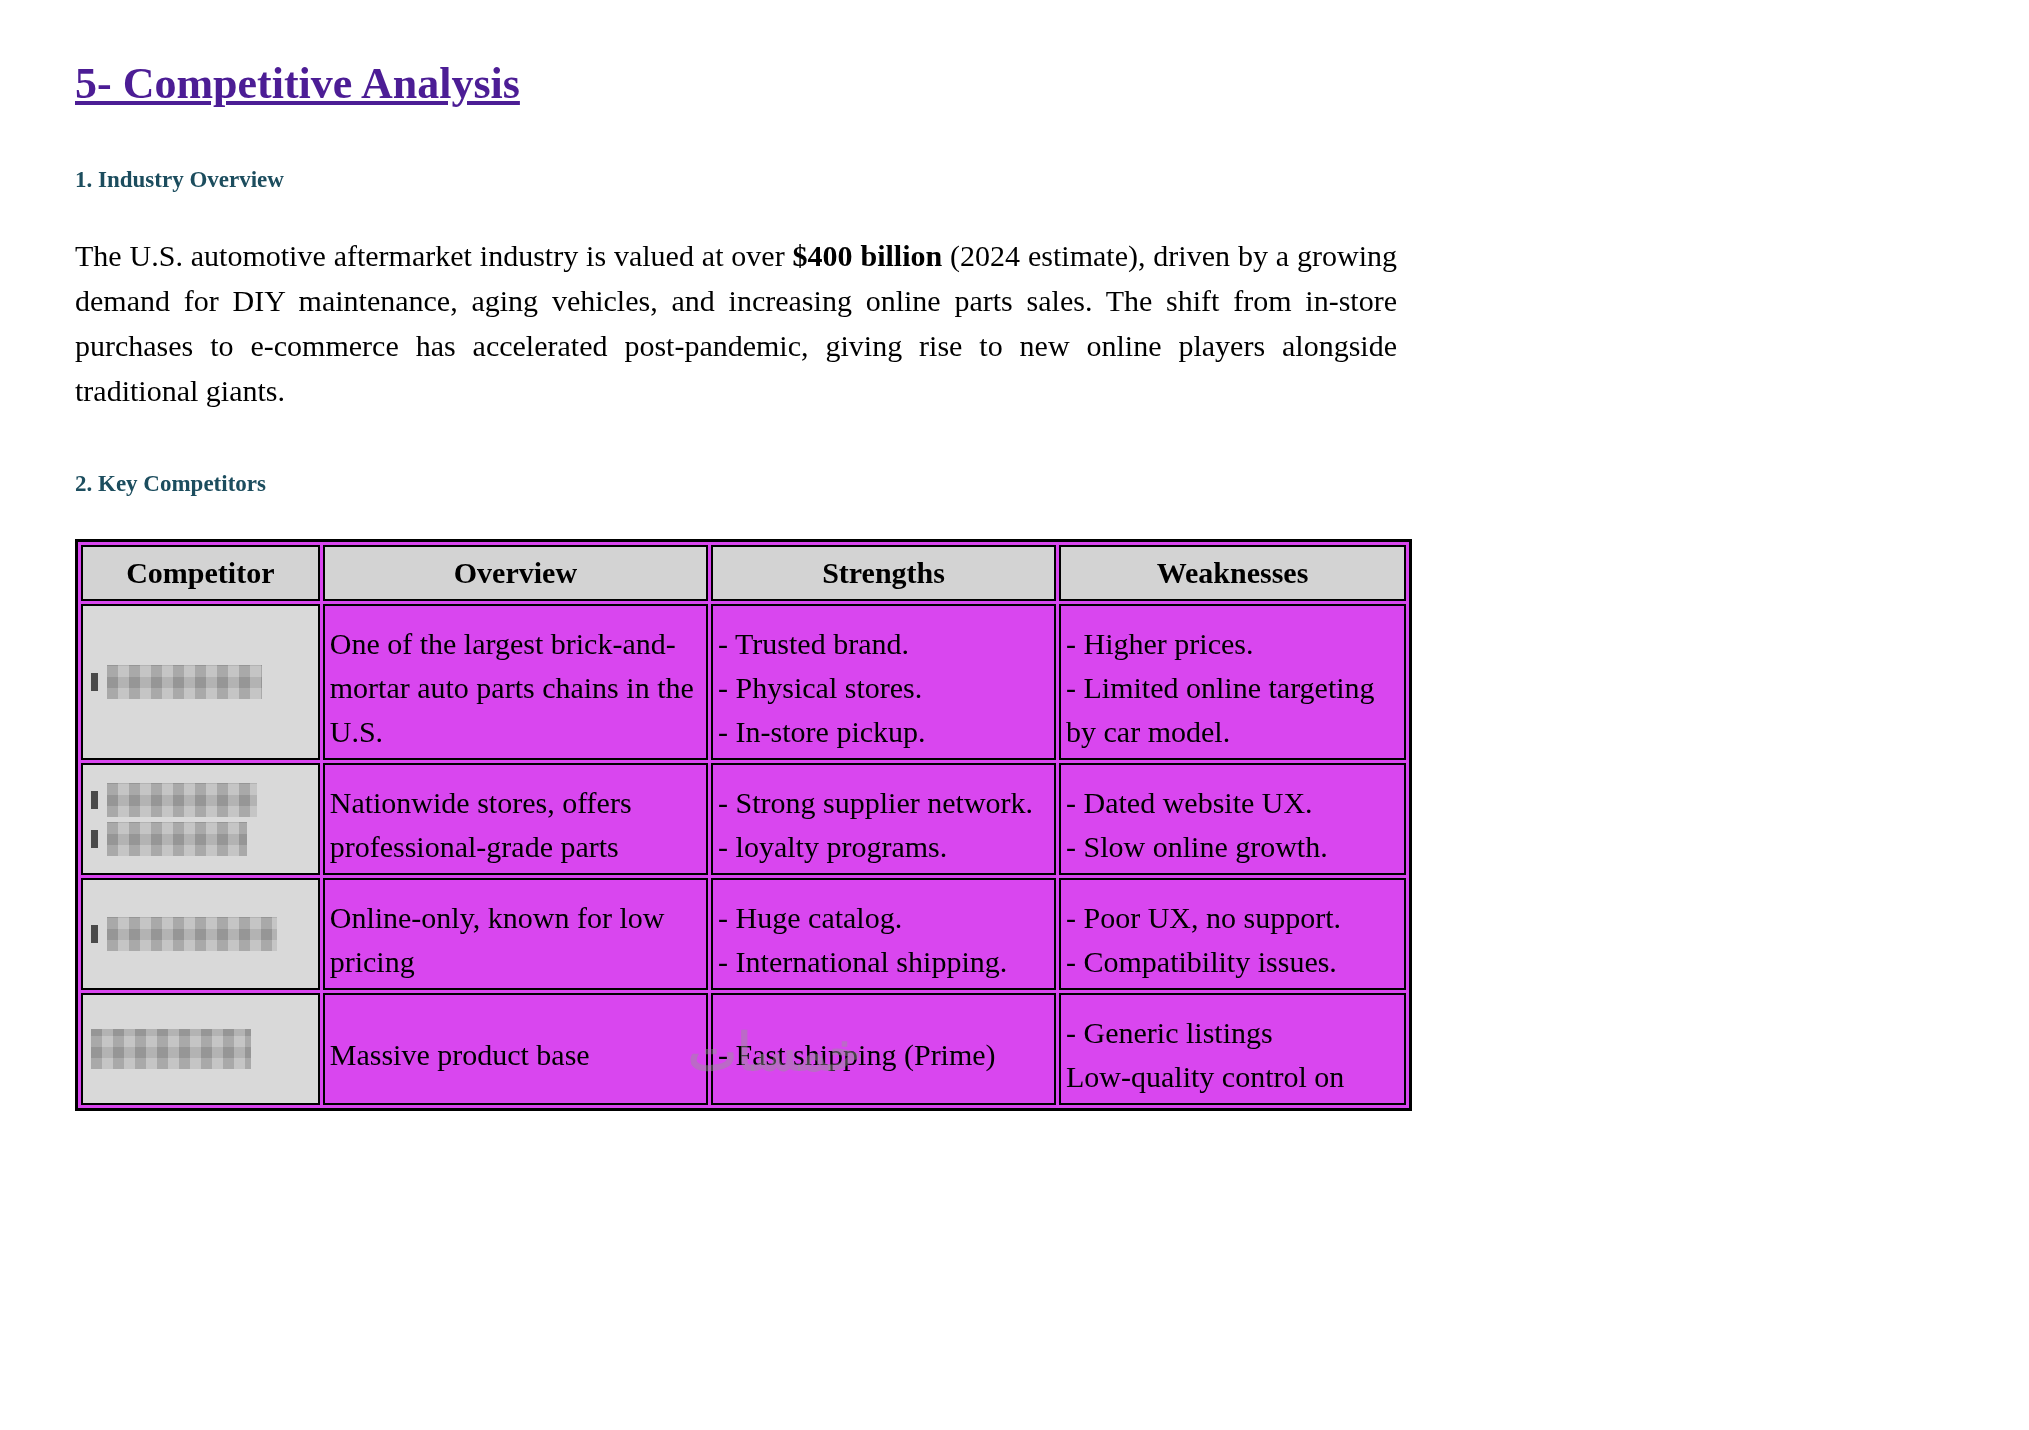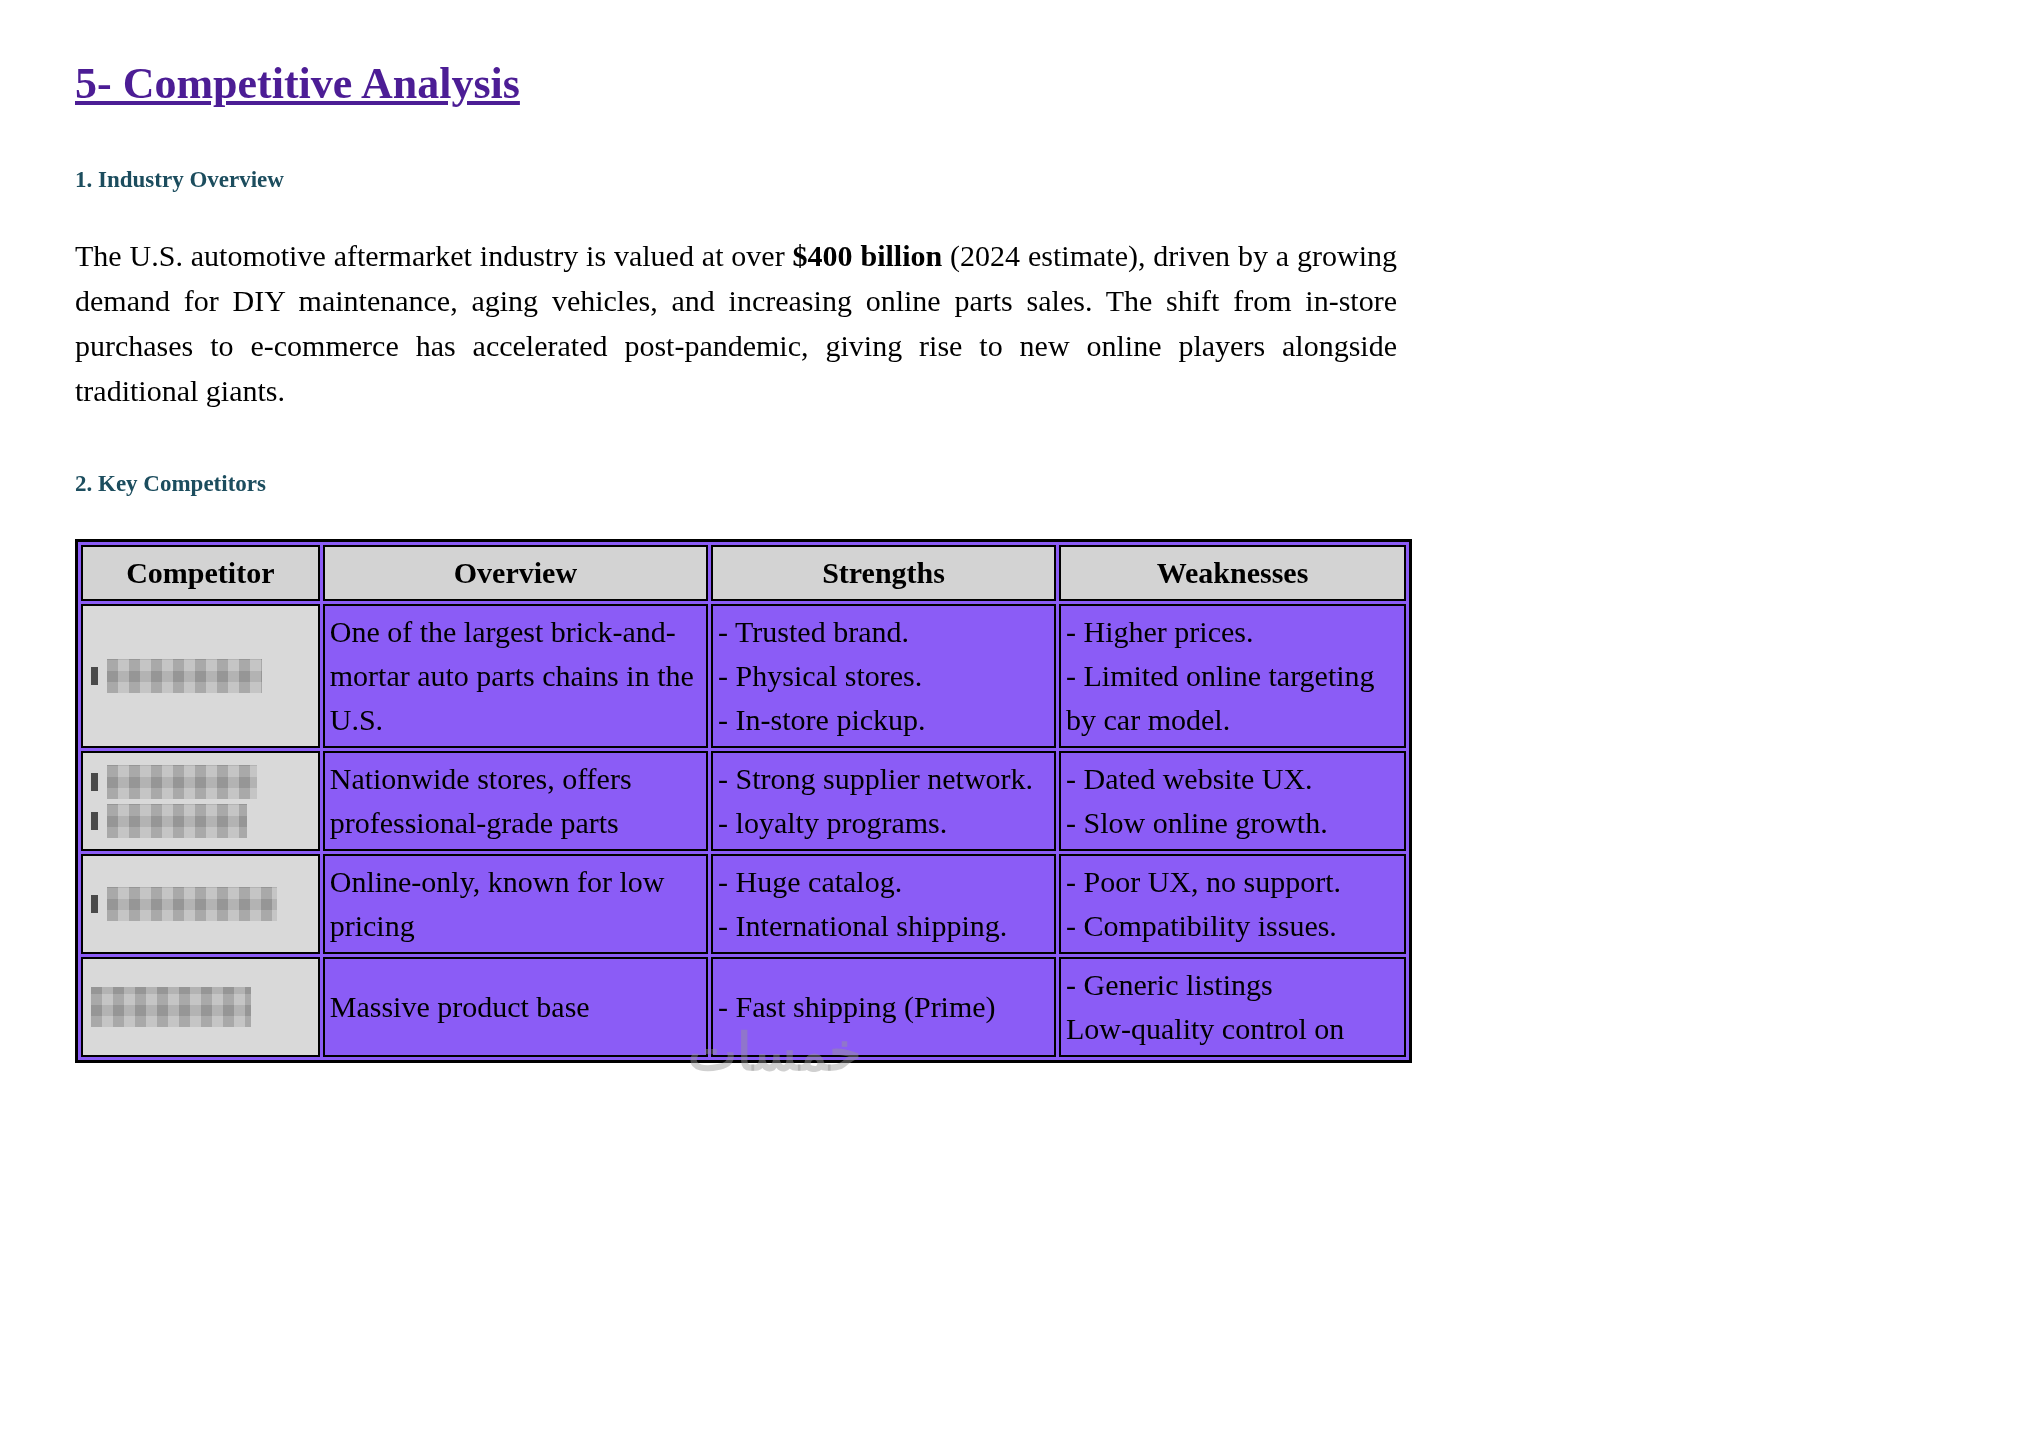--- a/index.html
+++ b/index.html
@@ -36,38 +36,38 @@
     line-height: 45px;
     text-align: justify;
   }
   .body-paragraph b { font-weight: bold; }
 
   table.comp-table {
     margin-top: 42px;
     border-collapse: separate;
     border-spacing: 3px;
     border: 3px solid #000000;
-    background: #8b5cf6;
+    background: #d946ef;
     table-layout: fixed;
     width: 1337px;
   }
   .comp-table th, .comp-table td {
     border: 2px solid #000000;
     font-size: 30px;
     vertical-align: middle;
   }
   .comp-table th {
     background: #d3d3d3;
     font-weight: bold;
     text-align: center;
     height: 48px;
     padding: 2px 4px;
   }
   .comp-table td {
-    padding: 4px 8px 4px 5px;
+    padding: 16px 8px 4px 5px;
     line-height: 44px;
     text-align: left;
   }
   td.competitor-cell {
     background: #d9d9d9;
     padding: 6px 8px;
   }
   .redacted-line {
     display: flex;
     align-items: center;

